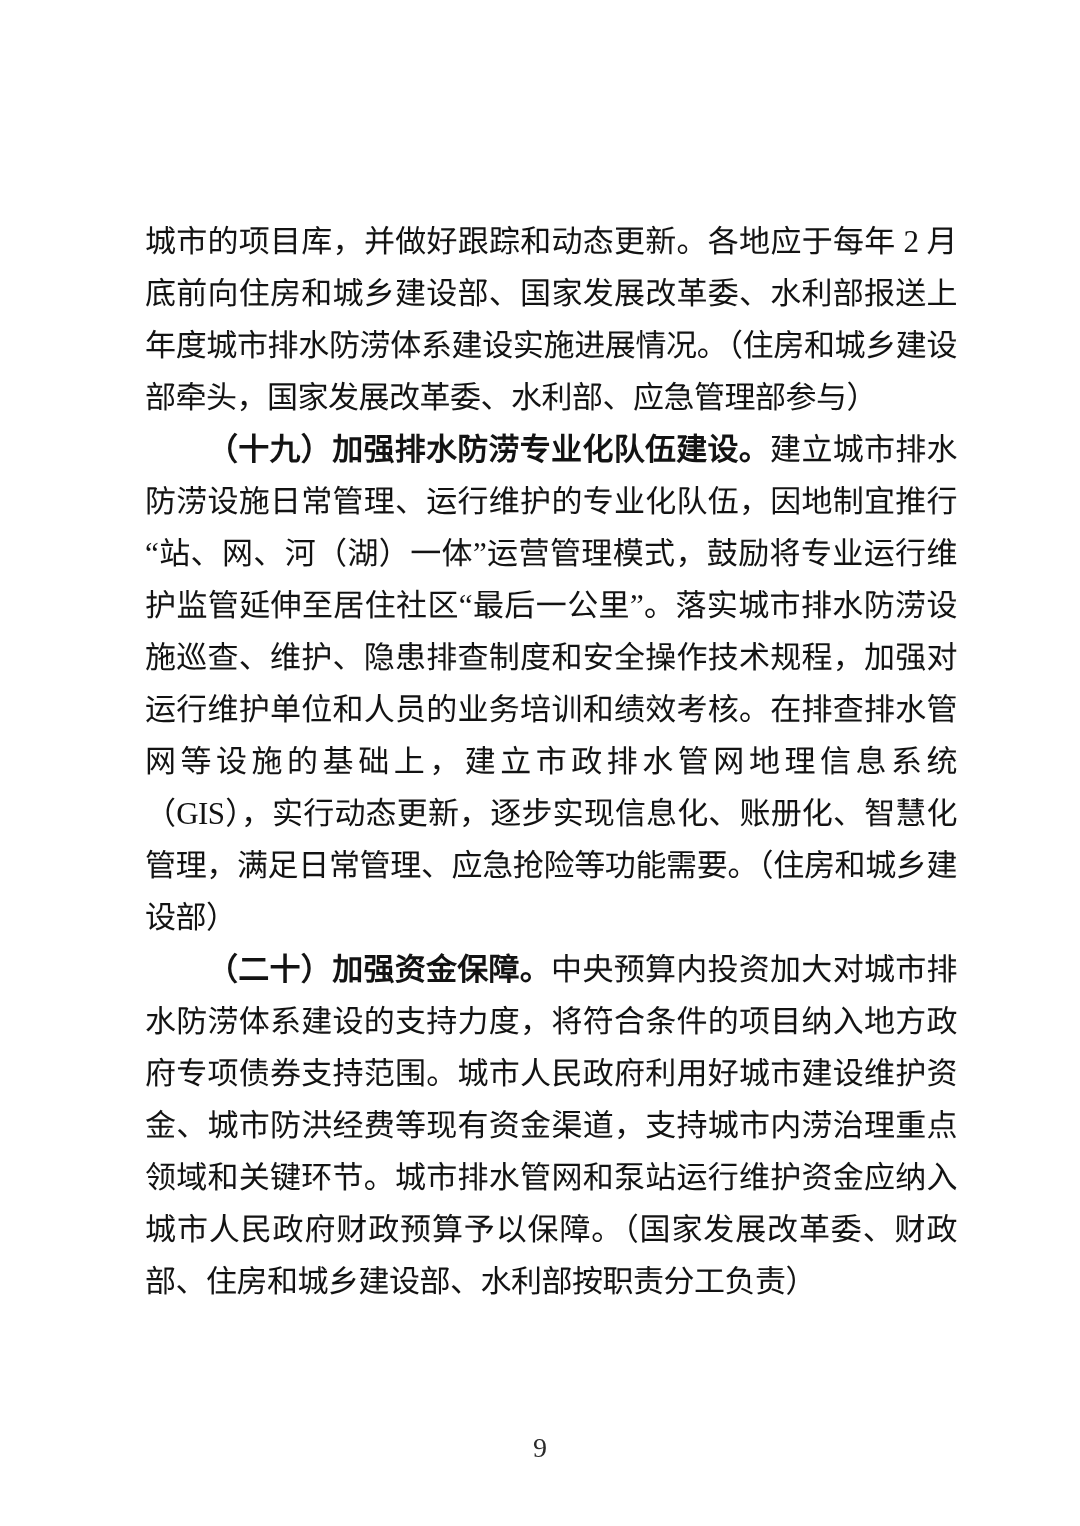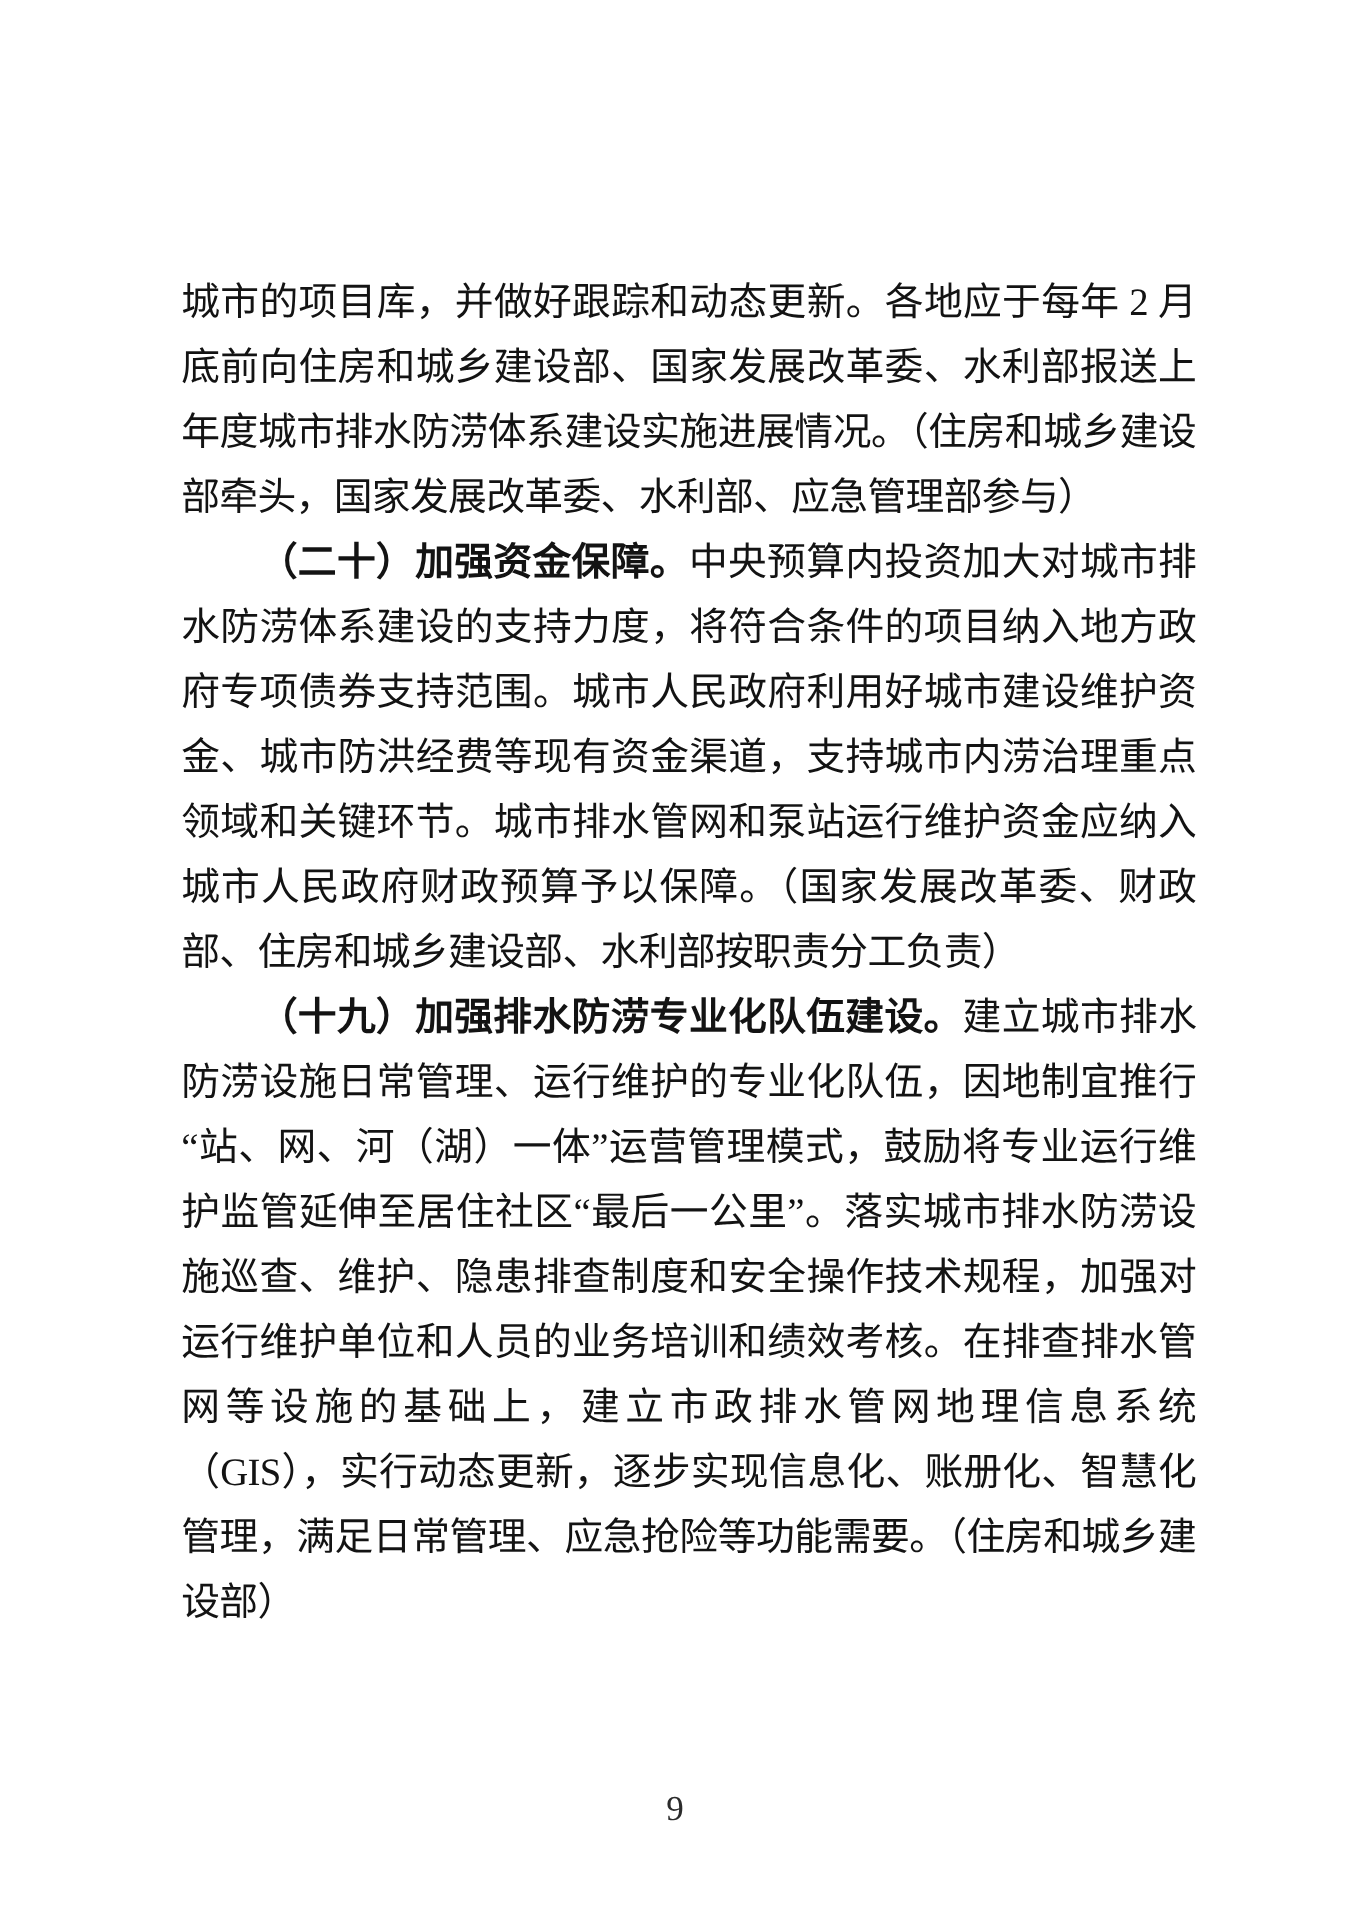--- a/index.html
+++ b/index.html
@@ -55,21 +55,21 @@
 </style>
 </head>
 <body>
 
 <div class="page">
 
   <div class="content">
 
     <p class="para"><span class="lead"></span><span>城市的项目库，并做好跟踪和动态更新。各地应于每年 2 月底前向住房和城乡建设部、国家发展改革委、水利部报送上年度城市排水防涝体系建设实施进展情况。（住房和城乡建设部牵头，国家发展改革委、水利部、应急管理部参与）</span></p>
 
+    <p class="para indent"><span class="lead">（十九）加强排水防涝专业化队伍建设。</span><span>建立城市排水防涝设施日常管理、运行维护的专业化队伍，因地制宜推行“站、网、河（湖）一体”运营管理模式，鼓励将专业运行维护监管延伸至居住社区“最后一公里”。落实城市排水防涝设施巡查、维护、隐患排查制度和安全操作技术规程，加强对运行维护单位和人员的业务培训和绩效考核。在排查排水管网等设施的基础上，建立市政排水管网地理信息系统（GIS），实行动态更新，逐步实现信息化、账册化、智慧化管理，满足日常管理、应急抢险等功能需要。（住房和城乡建设部）</span></p>
+
     <p class="para indent"><span class="lead">（二十）加强资金保障。</span><span>中央预算内投资加大对城市排水防涝体系建设的支持力度，将符合条件的项目纳入地方政府专项债券支持范围。城市人民政府利用好城市建设维护资金、城市防洪经费等现有资金渠道，支持城市内涝治理重点领域和关键环节。城市排水管网和泵站运行维护资金应纳入城市人民政府财政预算予以保障。（国家发展改革委、财政部、住房和城乡建设部、水利部按职责分工负责）</span></p>
-
-    <p class="para indent"><span class="lead">（十九）加强排水防涝专业化队伍建设。</span><span>建立城市排水防涝设施日常管理、运行维护的专业化队伍，因地制宜推行“站、网、河（湖）一体”运营管理模式，鼓励将专业运行维护监管延伸至居住社区“最后一公里”。落实城市排水防涝设施巡查、维护、隐患排查制度和安全操作技术规程，加强对运行维护单位和人员的业务培训和绩效考核。在排查排水管网等设施的基础上，建立市政排水管网地理信息系统（GIS），实行动态更新，逐步实现信息化、账册化、智慧化管理，满足日常管理、应急抢险等功能需要。（住房和城乡建设部）</span></p>
 
   </div>
 
   <div class="page-number">9</div>
 
 </div>
 
 </body></html>

